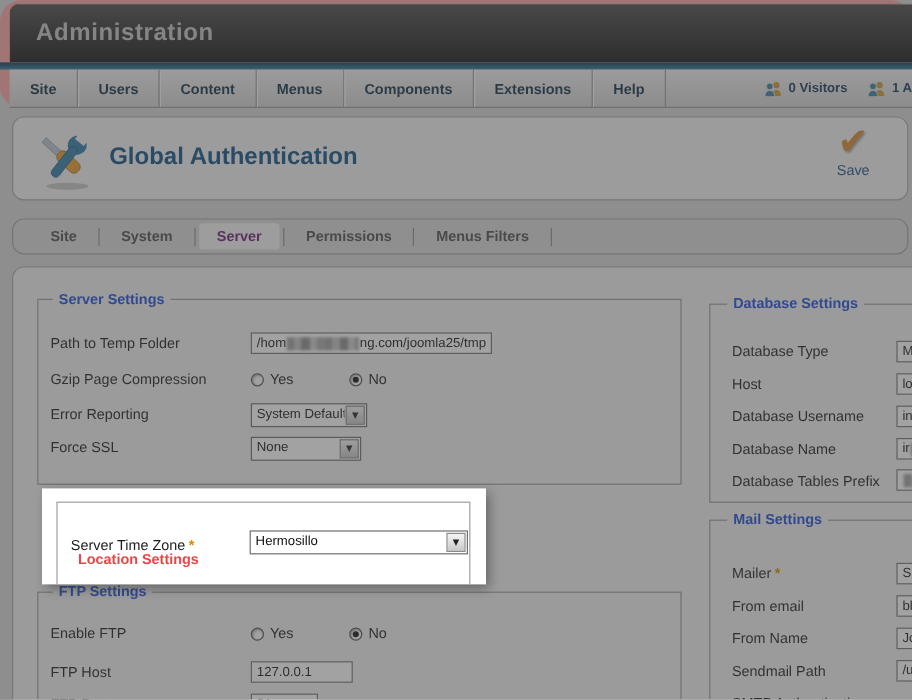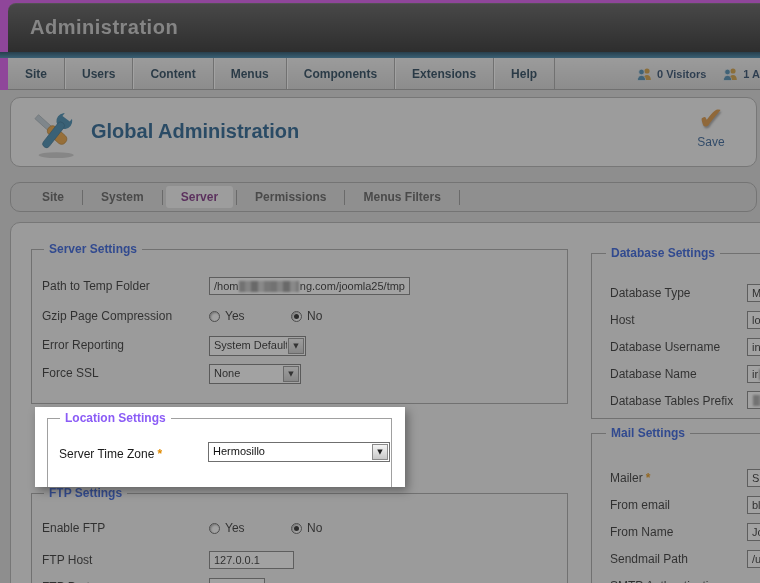--- a/index.html
+++ b/index.html
@@ -2,21 +2,21 @@
 <html><head>
 <meta charset="utf-8">
 <style>
   html,body{margin:0;padding:0;background:#777;}
   *{box-sizing:border-box;}
   .screen{
     position:relative;width:760px;height:583px;overflow:hidden;
     background:#d6d6d6;font-family:"Liberation Sans",sans-serif;
   }
   
-  .top-region{position:absolute;top:0;left:0;width:760px;height:90px;background:#d946ef;}
+  .top-region{position:absolute;top:0;left:0;width:760px;height:90px;background:#fca5a5;border-radius:18px;}
   .admin-bar{position:absolute;top:3px;left:8px;right:0;height:49px;
     border-radius:8px 0 0 0;background:linear-gradient(#4a4a4a,#161616);
     border-top:1px solid #5f5f5f;}
   .admin-title{padding:12px 0 0 22px;font-size:20px;font-weight:bold;color:#c4c4c4;letter-spacing:.5px;}
   .blue-strip{position:absolute;top:52px;left:0;right:0;height:6px;
     background:linear-gradient(#0a3954,#2f7ba3);}
   .menu-bar{position:absolute;top:58px;left:8px;right:0;height:32px;
     background:linear-gradient(#f1f1f1,#d3d3d3);border-bottom:1px solid #9a9a9a;
     display:flex;align-items:stretch;font-size:12px;font-weight:bold;color:#0e2f47;}
   .menu-item{display:flex;align-items:center;padding:0 17px;cursor:pointer;
@@ -76,21 +76,21 @@
   .rlbl{font-size:12px;color:#1a1a1a;margin-left:5px;}
   .star{color:#e08a00;font-weight:bold;margin-left:3px;}
   .blur{display:inline-block;height:11px;margin:0 1px;vertical-align:middle;
     background:repeating-linear-gradient(90deg,#9e9e9e 0 6px,#c2c2c2 6px 12px,#8d8d8d 12px 19px,#cccccc 19px 25px,#a8a8a8 25px 32px);
     filter:blur(1.3px);}
   
   .spotlight{position:absolute;left:35px;top:317px;width:370px;height:80px;background:#fff;
     overflow:hidden;z-index:60;
     box-shadow:0 0 0 2000px rgba(70,70,70,0.5),3px 4px 9px rgba(0,0,0,0.45);}
   .fs-loc{position:absolute;left:12px;top:11px;width:345px;height:80px;border:1px solid #a0a0a0;}
-  .fs-loc .fs-legend{background:#fff;color:#8b5cf6;}
+  .fs-loc .fs-legend{background:#fff;color:#ef4444;margin-top:48px;}
   .fs-loc .lbl{left:11px;top:6px;}
   .fs-loc .ctrl{left:160px;}
 </style>
 </head>
 <body>
 
 <div class="screen">
 
   <div class="top-region">
     <div class="admin-bar">
@@ -136,21 +136,21 @@
         <g transform="rotate(-48 24 24)">
           <rect x="21.6" y="3" width="4.6" height="16" fill="#b9c7d1" stroke="#88979f" stroke-width="0.5"></rect>
           <rect x="19.6" y="17" width="8.6" height="19" rx="3.8" fill="#e8982c" stroke="#b06f14" stroke-width="0.6"></rect>
         </g>
         <g transform="rotate(38 24 24)">
           <circle cx="24" cy="11" r="6.8" fill="#2e7ca6"></circle>
           <rect x="20" y="1.5" width="8" height="7" fill="#f2f2f2"></rect>
           <rect x="20.8" y="13" width="6.4" height="26" rx="3" fill="#2e7ca6" stroke="#1c587c" stroke-width="0.5"></rect>
         </g>
       </svg>
-      <div class="page-title">Global Administration</div>
+      <div class="page-title">Global Authentication</div>
       <div class="save-btn">
         <div class="check">✔</div>
         <div class="save-label">Save</div>
       </div>
     </div>
 
     <div class="tab-bar">
       <div class="tab">Site</div>
       <div class="tab-sep"></div>
       <div class="tab">System</div>

